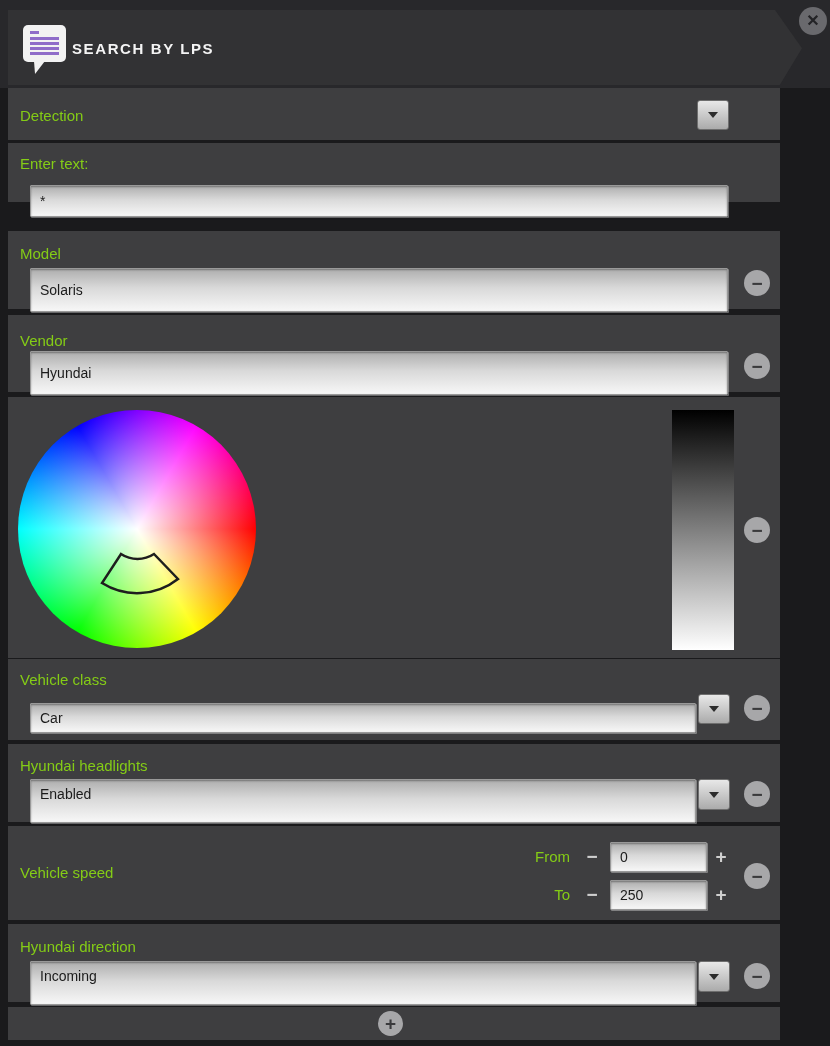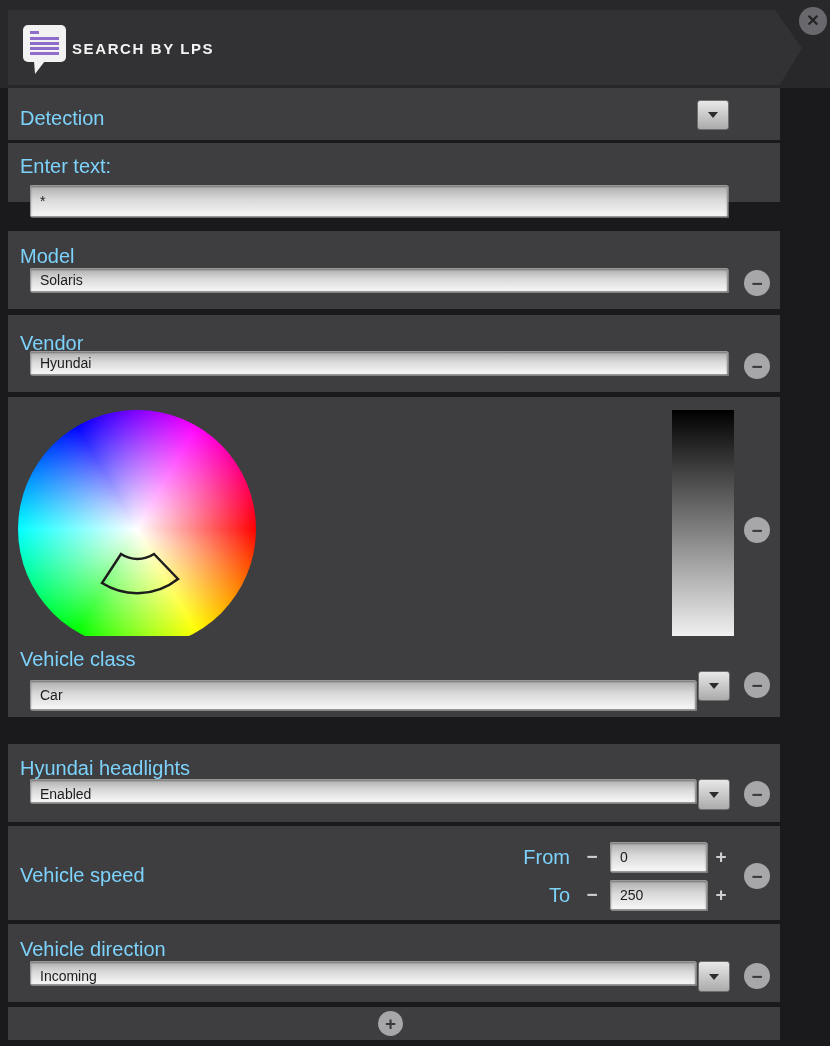--- a/index.html
+++ b/index.html
@@ -29,30 +29,30 @@
     font-family:"Liberation Sans", sans-serif;
   }
 
   
   .section { position:absolute; left:8px; width:772px; background:#3e3e40; }
   .sec-detection   { top:88px;  height:52px; }
   .sec-entertext   { top:143px; height:59px; }
   .sec-model       { top:231px; height:78px; }
   .sec-vendor      { top:315px; height:77px; }
   .sec-color       { top:397px; height:261px; }
-  .sec-class       { top:636px; height:81px; }
+  .sec-class       { top:659px; height:81px; }
   .sec-headlights  { top:744px; height:78px; }
   .sec-speed       { top:826px; height:94px; }
   .sec-direction   { top:924px; height:78px; }
   .sec-addbar      { top:1007px; height:33px; }
 
-  .lbl { position:absolute; color:#7dd3fc; font-size:20px; white-space:nowrap; }
+  .lbl { position:absolute; color:#84cc16; font-size:15px; white-space:nowrap; }
 
   .tfield {
-    position:absolute; height:24px;
+    position:absolute; height:44px;
     background:linear-gradient(to bottom, #aeaeae 0%, #d9d9d9 45%, #f7f7f7 100%);
     border:1px solid #999; border-radius:1px;
     box-shadow:1px 1px 0 rgba(255,255,255,0.35), inset 0 1px 2px rgba(0,0,0,0.35);
     color:#1b1b1b; font-size:14px; font-family:"Liberation Sans", sans-serif;
     padding:0 9px; line-height:29px; white-space:nowrap; overflow:hidden;
   }
   input.tfield { line-height:normal; }
 
   .combo-btn {
     position:absolute; width:32px; height:31px; cursor:pointer;
@@ -176,21 +176,21 @@
 
     <div class="lbl" style="left:462px; top:54px; width:100px; text-align:right; line-height:30px;">To</div>
     <button class="stepper" style="left:572px; top:54px;">−</button>
     <input class="tfield speed-num" style="left: 602px; top: 54px;" value="250">
     <button class="stepper" style="left:701px; top:54px;">+</button>
 
     <button class="round-btn remove-btn" style="top:37px;">−</button>
   </div>
 
   <div class="section sec-direction">
-    <div class="lbl" style="left:12px; top:14px;">Vehicle direction</div>
+    <div class="lbl" style="left:12px; top:14px;">Hyundai direction</div>
     <div class="tfield" style="left:22px; top:37px; width:666px;">Incoming</div>
     <div class="combo-btn" style="left:690px; top:37px;">
       <span class="tri"></span>
     </div>
     <button class="round-btn remove-btn" style="top:39px;">−</button>
   </div>
 
   <div class="section sec-addbar">
     <button class="round-btn" style="left:370px; top:4px; width:25px; height:25px; line-height:24px;">+</button>
   </div>

